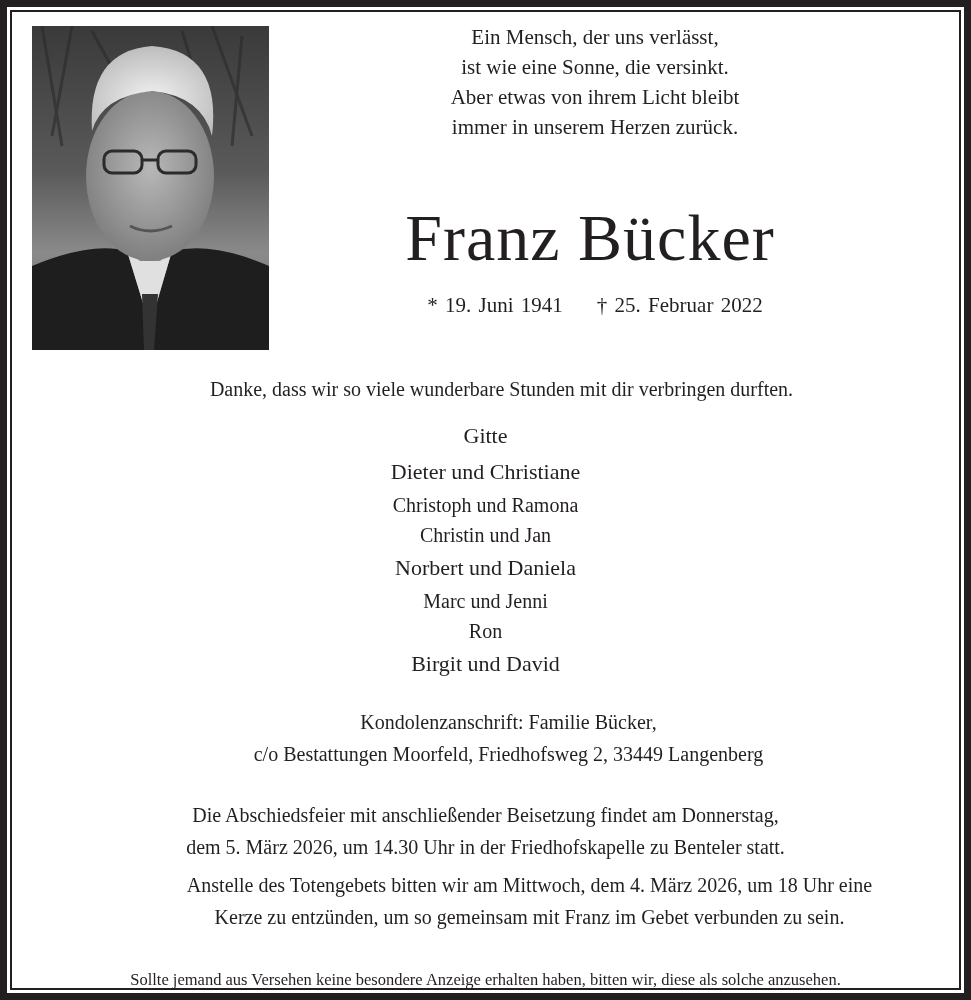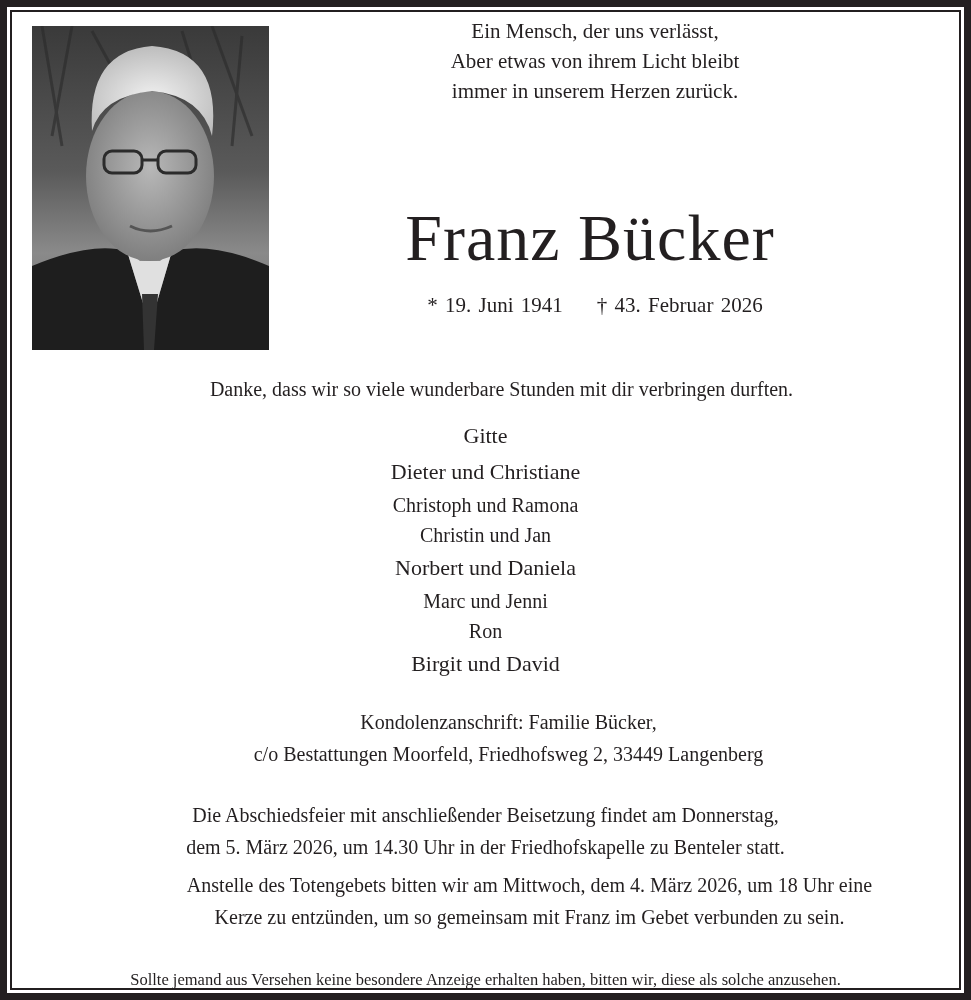--- a/index.html
+++ b/index.html
@@ -2,21 +2,21 @@
 <html><head>
 <meta charset="utf-8">
 <style>
   html, body { margin:0; padding:0; }
   body { width:971px; height:1000px; background:#231f20; position:relative; overflow:hidden; font-family:"DejaVu Serif","Liberation Serif",serif; color:#231f20; }
   .frame-gap { position:absolute; left:7px; top:7px; right:7px; bottom:7px; background:#fff; }
   .frame-inner { position:absolute; left:10px; top:10px; right:10px; bottom:10px; border:2px solid #231f20; background:#fff; box-sizing:border-box; }
   .photo { position:absolute; left:32px; top:26px; width:237px; height:324px; overflow:hidden; background:#555; }
   .photo svg { display:block; }
   .center { position:absolute; text-align:center; font-family:"Liberation Serif","DejaVu Serif",serif; }
-  .poem { left:380px; width:430px; top:16px; font-size:21px; line-height:30px; }
+  .poem { left:380px; width:430px; top:22px; font-size:21px; line-height:30px; }
   .name { left:340px; width:500px; top:198px; font-size:66px; letter-spacing:1px; line-height:80px; }
   .dates { left:380px; width:430px; top:290px; font-size:21px; line-height:30px; word-spacing:2px; }
   .dates span.sep { display:inline-block; width:34px; }
   .thanks { left:16px; width:971px; top:374px; font-size:20px; line-height:30px; }
   .family { left:0; width:971px; top:418px; }
   .family div { line-height:30px; }
   .f-big { font-size:22px; height:36px; line-height:36px !important; }
   .f-small { font-size:20px; height:30px; }
   .addr { left:0; width:971px; top:706px; font-size:20px; line-height:32px;margin-left:23px; }
   .ceremony { left:0; width:971px; top:799px; font-size:20px; line-height:32px; }
@@ -65,28 +65,29 @@
       <rect x="72" y="125" width="38" height="22" rx="8"></rect>
       <rect x="126" y="125" width="38" height="22" rx="8"></rect>
       <line x1="110" y1="134" x2="126" y2="134"></line>
     </g>
     <path d="M98 200 Q118 210 140 200" stroke="#555" stroke-width="3" fill="none"></path>
   </svg>
 </div>
 
 <div class="center poem">
   <div>Ein Mensch, der uns verlässt,</div>
+  <div>ist wie eine Sonne, die versinkt.</div>
   <div>Aber etwas von ihrem Licht bleibt</div>
   <div>immer in unserem Herzen zurück.</div>
 </div>
 
 <div class="center name">Franz Bücker</div>
 
 <div class="center dates">
-  <span>* 19. Juni 1941</span><span class="sep"></span><span>† 43. Februar 2026</span>
+  <span>* 19. Juni 1941</span><span class="sep"></span><span>† 25. Februar 2022</span>
 </div>
 
 <div class="center thanks">Danke, dass wir so viele wunderbare Stunden mit dir verbringen durften.</div>
 
 <div class="center family">
   <div class="f-big">Gitte</div>
   <div class="f-big">Dieter und Christiane</div>
   <div class="f-small">Christoph und Ramona</div>
   <div class="f-small">Christin und Jan</div>
   <div class="f-big">Norbert und Daniela</div>

